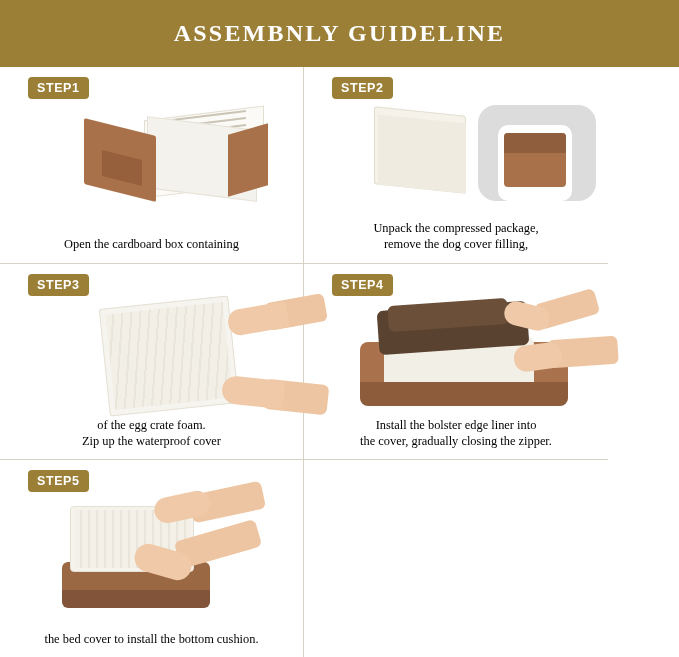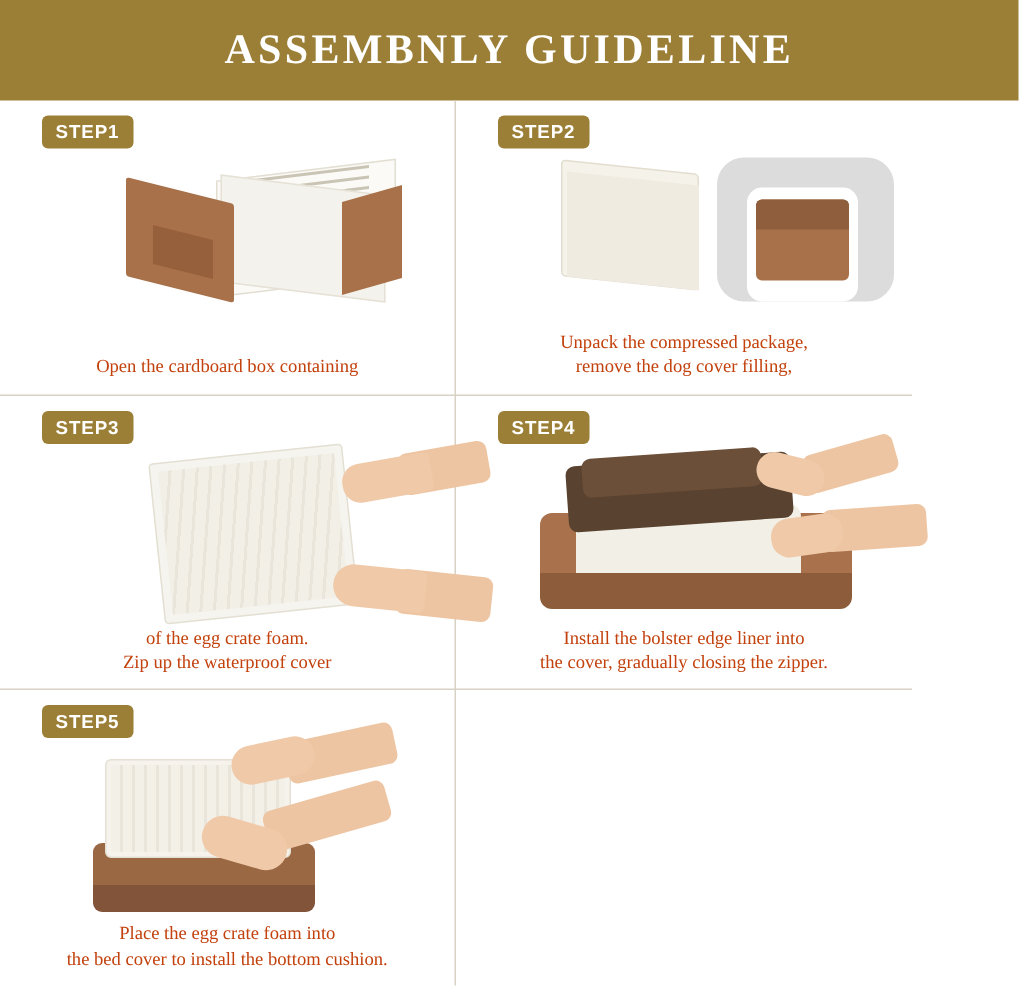--- a/index.html
+++ b/index.html
@@ -26,21 +26,21 @@
     height: 67px;
     background: #9c7f37;
     display: flex;
     align-items: center;
     justify-content: center;
   }
   .header-title {
     color: #ffffff;
     font-family: "Liberation Serif", serif;
     font-weight: bold;
-    font-size: 28px;
+    font-size: 24px;
     letter-spacing: 2.2px;
     text-align: right;
   }
   
   .grid {
     display: grid;
     grid-template-columns: 1fr 1fr;
     grid-template-rows: 1fr 1fr 1fr;
     width: 608px;
     height: 590px;
@@ -71,21 +71,21 @@
   .art {
     flex: 1 1 auto;
     position: relative;
     margin-top: -6px;
   }
   .caption {
     text-align: center;
     font-family: "Liberation Serif", serif;
     font-size: 12.4px;
     line-height: 1.32;
-    color: #c2410c;
+    color: #000000;
     padding: 0 12px 4px 12px;
   }
   .caption span { display: block; }
 
   
   .ill { position: absolute; }
 
   
   .s1-box-back {
     left: 130px; top: 20px; width: 120px; height: 78px;
@@ -368,20 +368,19 @@
         <div class="ill s5-cover"></div>
         <div class="ill s5-cover-dark"></div>
         <div class="ill s5-foam"></div>
         <div class="ill s5-foam-tex"></div>
         <div class="ill s5-arm1"></div>
         <div class="ill s5-hand1"></div>
         <div class="ill s5-arm2"></div>
         <div class="ill s5-hand2"></div>
       </div>
       <div class="caption">
-        <span>Place the egg crate foam into</span>
         <span>the bed cover to install the bottom cushion.</span>
       </div>
     </div>
 
 
   </div>
 </div>
 
 </body></html>

